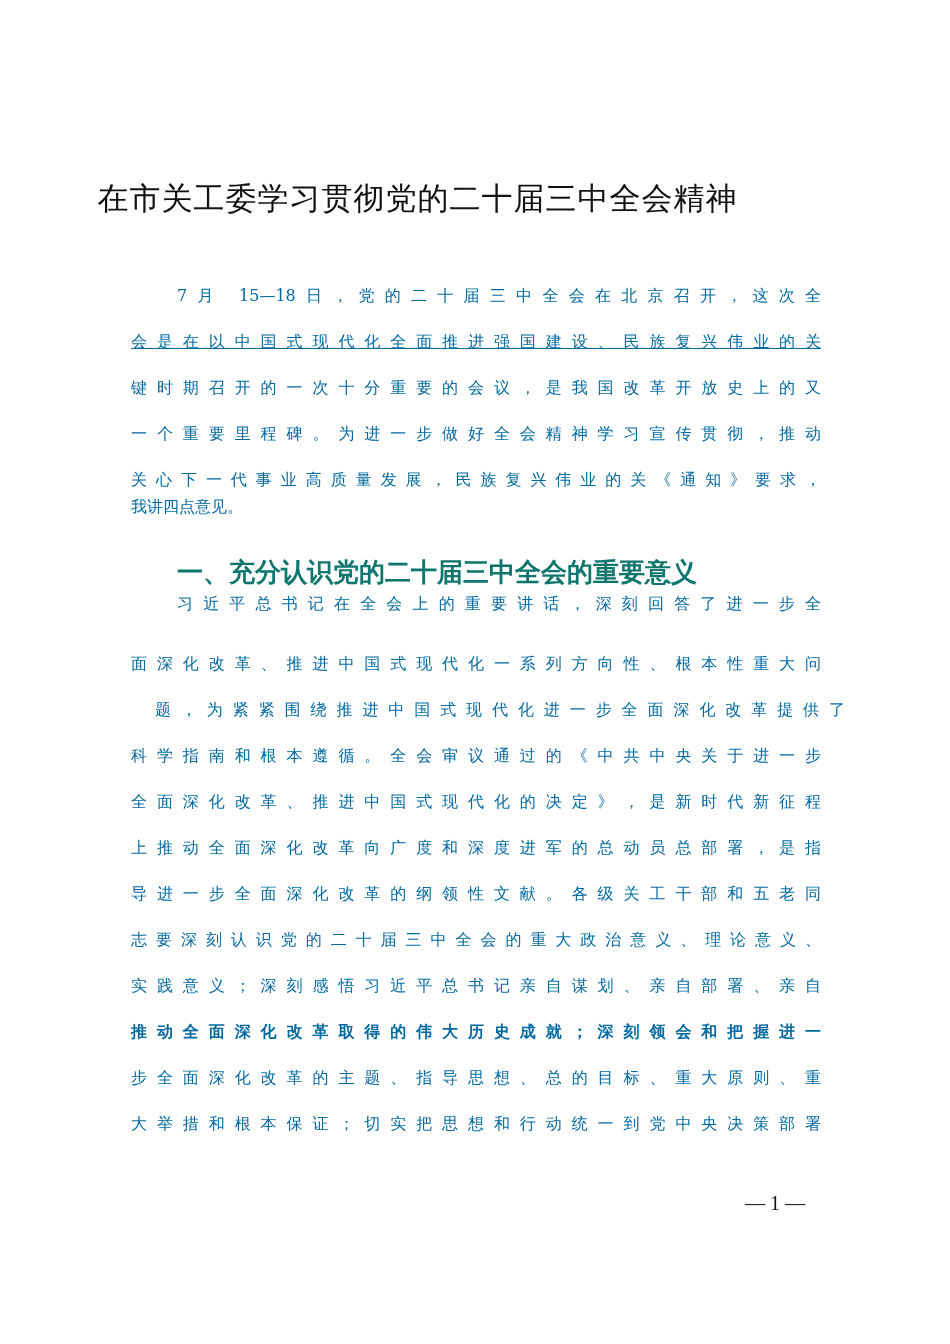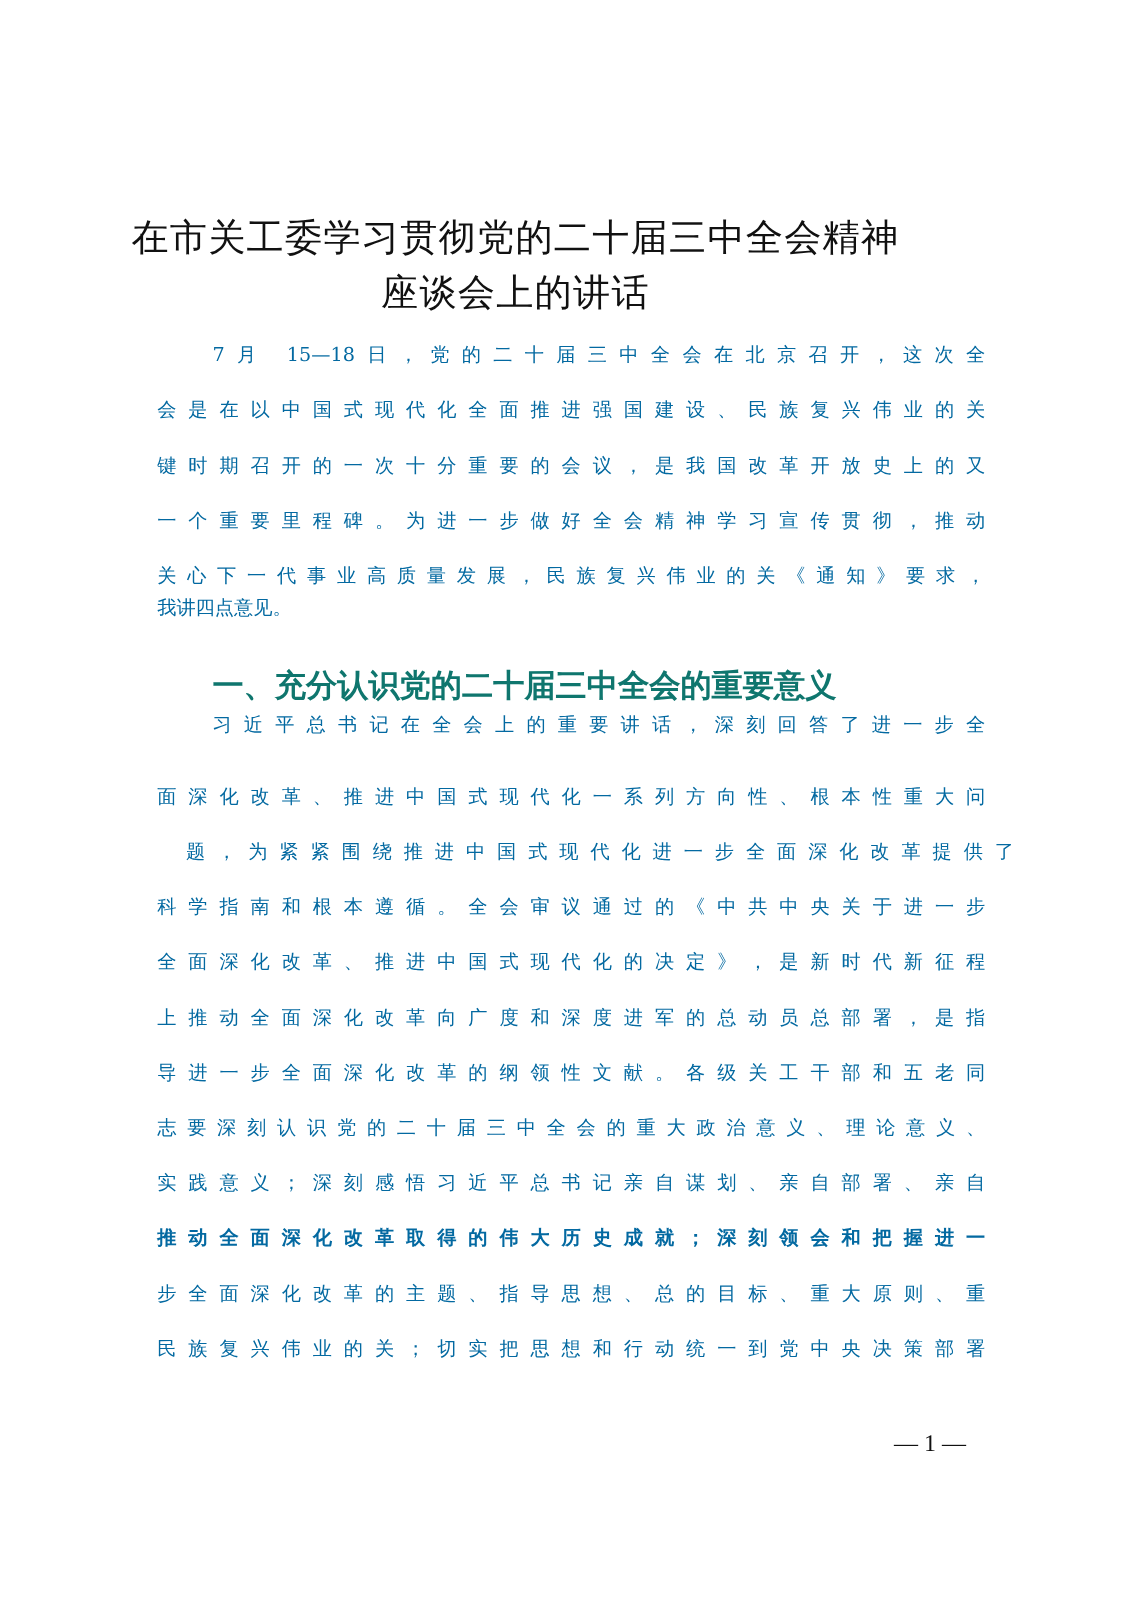--- a/index.html
+++ b/index.html
@@ -1,19 +1,19 @@
 <!DOCTYPE html>
 <html><head>
   <meta charset="utf-8">
   <style>
     html, body { margin: 0; padding: 0; background: #ffffff; }
     body { width: 950px; height: 1344px; position: relative; overflow: hidden; }
     .page { position: absolute; left: 0; top: 0; width: 950px; height: 1344px; background: #fff; }
     .title-line {
-      position: absolute; left: 12px; width: 835px; text-align: center;
+      position: absolute; left: 0; width: 835px; text-align: center;
       font-family: "DejaVu Serif", "Liberation Serif", serif;
       font-size: 31px; color: #111; letter-spacing: 1px; line-height: 44px;
       white-space: nowrap;
     }
     .line {
       position: absolute; left: 131px; width: 690px;
       font-family: "DejaVu Serif", "Liberation Serif", serif;
       font-size: 16px; color: #0369a1; line-height: 30px;
       white-space: nowrap; text-align: justify; text-align-last: justify;
     }
@@ -29,42 +29,41 @@
       position: absolute; left: 740px; top: 1192px; width: 70px; text-align: center;
       font-family: "Liberation Serif", "DejaVu Serif", serif;
       font-size: 20px; color: #111; white-space: nowrap;
     }
   </style>
 </head>
 <body>
 
 <div class="page">
   <div class="title-line" style="top:176px;">在市关工委学习贯彻党的二十届三中全会精神</div>
-  <div class="title-line" style="top:222px;">座谈会上的讲话</div>
 
   <div>
     <div class="line indent" style="top:281px;">7月 15—18日，党的二十届三中全会在北京召开，这次全</div>
-    <div class="line" style="top:327px;">会是在以中国式现代化全面推进强国建设、民族复兴伟业的关</div>
+    <div class="line" style="top:327px;text-decoration:underline;">会是在以中国式现代化全面推进强国建设、民族复兴伟业的关</div>
     <div class="line" style="top:373px;">键时期召开的一次十分重要的会议，是我国改革开放史上的又</div>
     <div class="line" style="top:419px;">一个重要里程碑。为进一步做好全会精神学习宣传贯彻，推动</div>
     <div class="line" style="top:465px;">关心下一代事业高质量发展，民族复兴伟业的关《通知》要求，</div>
     <div class="line last" style="top:492px;">我讲四点意见。</div>
   </div>
 
   <div class="heading" style="top:557px;">一、充分认识党的二十届三中全会的重要意义</div>
 
   <div>
     <div class="line indent" style="top:589px;">习近平总书记在全会上的重要讲话，深刻回答了进一步全</div>
     <div class="line" style="top:649px;">面深化改革、推进中国式现代化一系列方向性、根本性重大问</div>
     <div class="line" style="top:695px;margin-left:24px;">题，为紧紧围绕推进中国式现代化进一步全面深化改革提供了</div>
     <div class="line" style="top:741px;">科学指南和根本遵循。全会审议通过的《中共中央关于进一步</div>
     <div class="line" style="top:787px;">全面深化改革、推进中国式现代化的决定》，是新时代新征程</div>
     <div class="line" style="top:833px;">上推动全面深化改革向广度和深度进军的总动员总部署，是指</div>
     <div class="line" style="top:879px;">导进一步全面深化改革的纲领性文献。各级关工干部和五老同</div>
     <div class="line" style="top:925px;">志要深刻认识党的二十届三中全会的重大政治意义、理论意义、</div>
     <div class="line" style="top:971px;">实践意义；深刻感悟习近平总书记亲自谋划、亲自部署、亲自</div>
     <div class="line" style="top:1017px;font-weight:bold;">推动全面深化改革取得的伟大历史成就；深刻领会和把握进一</div>
     <div class="line" style="top:1063px;">步全面深化改革的主题、指导思想、总的目标、重大原则、重</div>
-    <div class="line" style="top:1109px;">民族复兴伟业的关；切实把思想和行动统一到党中央决策部署</div>
+    <div class="line" style="top:1109px;">大举措和根本保证；切实把思想和行动统一到党中央决策部署</div>
   </div>
 
   <div class="page-number">— 1 —</div>
 </div>
 
 </body></html>

